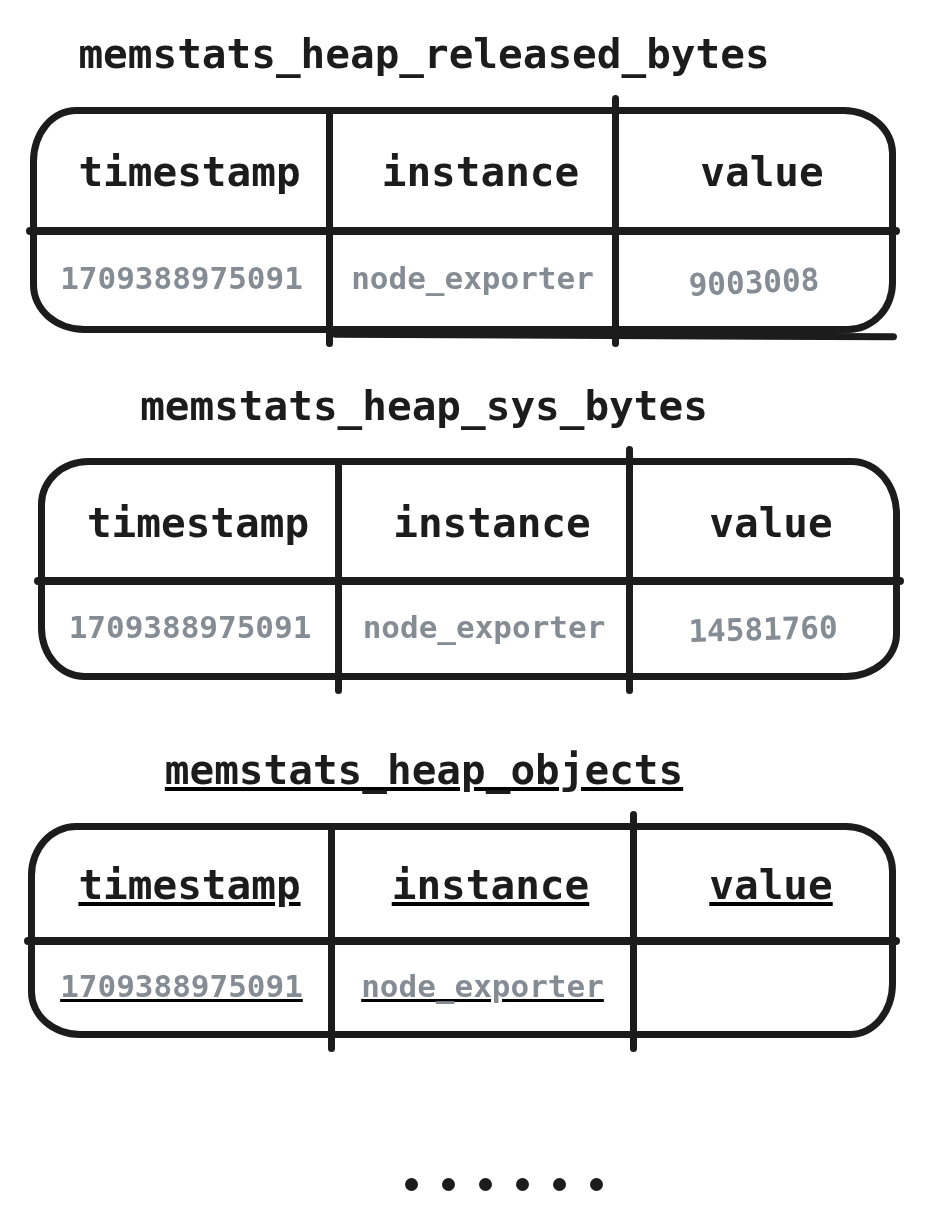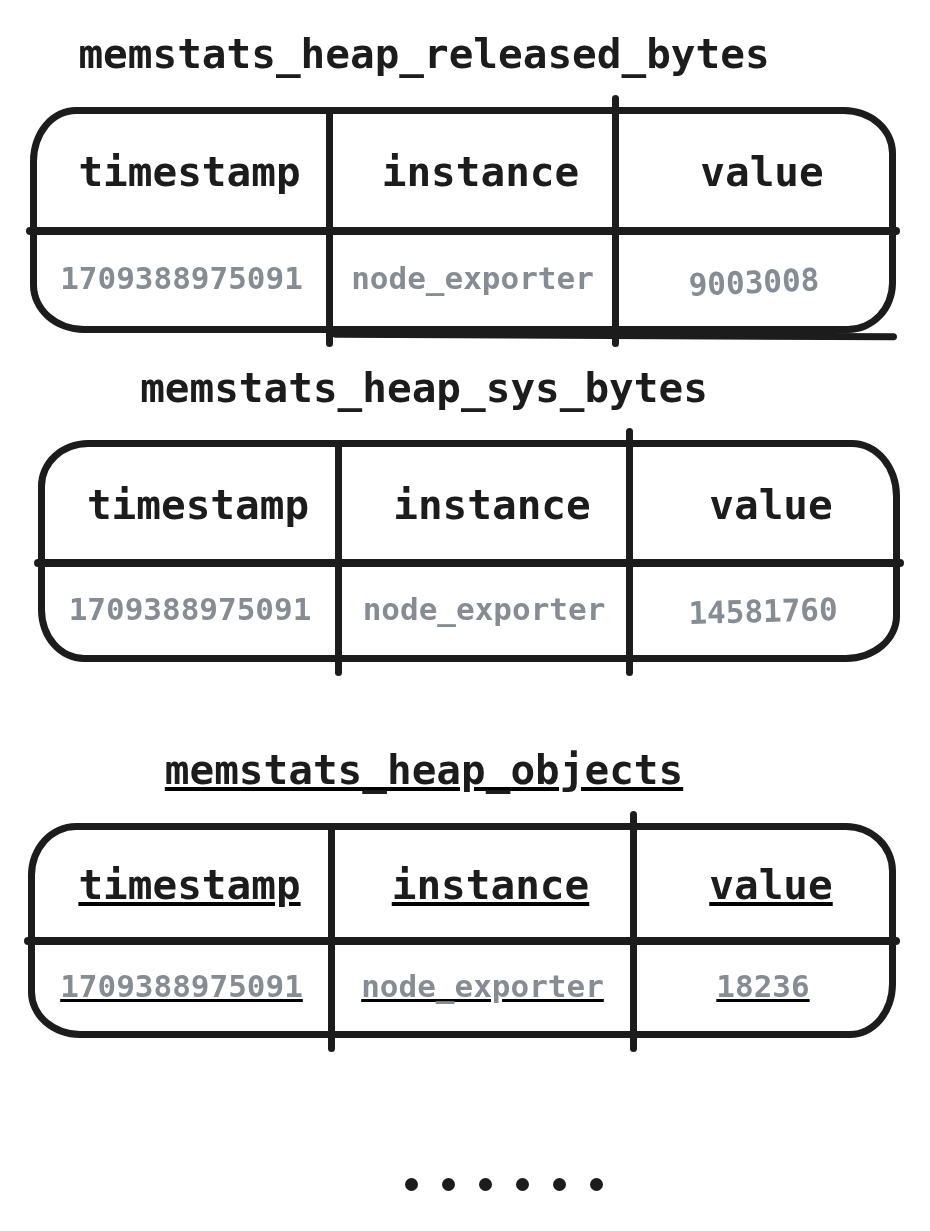--- a/index.html
+++ b/index.html
@@ -13,21 +13,21 @@
     position: relative;
     width: 930px;
     height: 1231px;
     overflow: hidden;
     font-family: "DejaVu Sans Mono", "Liberation Mono", monospace;
   }
 
   
   .metric { position: absolute; left: 0; width: 820px; }
   .m1 { top: 28px; }
-  .m2 { top: 362px; }
+  .m2 { top: 380px; }
   .m3 { top: 744px; text-decoration: underline; }
 
   .mtitle {
     height: 58px;
     text-align: center;
     transform: translateX(14px);
     font-size: 41px;
     font-weight: bold;
     color: var(--ink);
     line-height: 1.3;
@@ -133,21 +133,20 @@
 </section>
 
 <section class="metric m3">
   <h2 class="mtitle">memstats_heap_objects</h2>
   <div class="tbl">
     <div class="cell head col1">timestamp</div>
     <div class="cell head col2">instance</div>
     <div class="cell head col3">value</div>
     <div class="cell data col1">1709388975091</div>
     <div class="cell data col2">node_exporter</div>
-    <div class="cell data col3">18236</div>
     <div class="hdiv"></div>
     <span class="tick tick-top"></span>
     <span class="tick tick-b1"></span>
     <span class="tick tick-b2"></span>
   </div>
 </section>
 
 <div class="dots">
     <span class="dot"></span>
     <span class="dot"></span>

